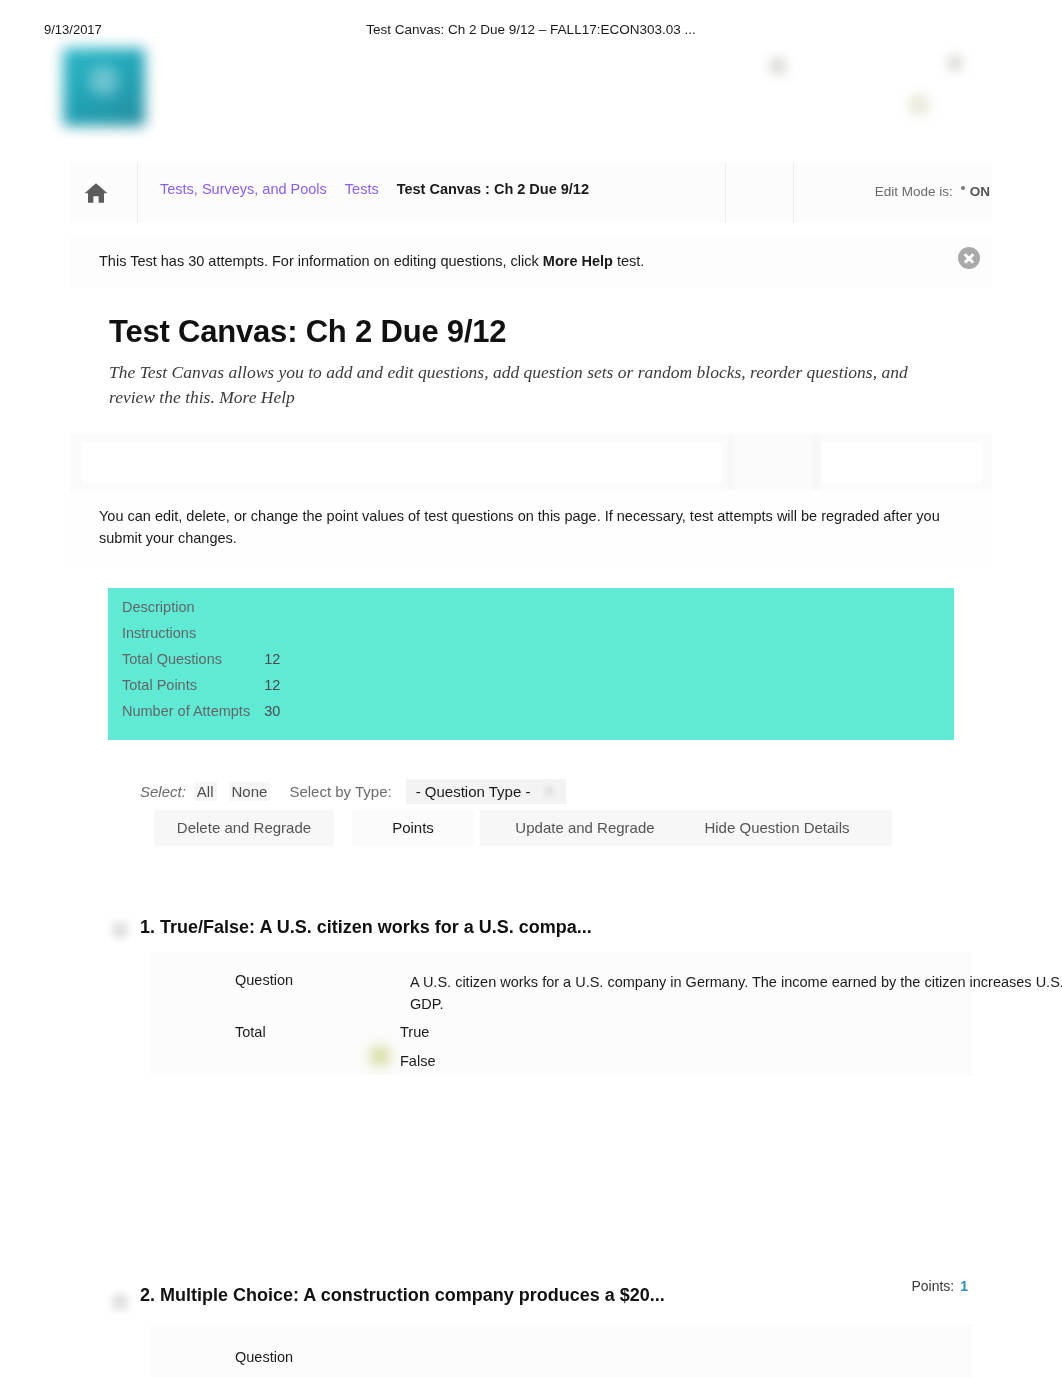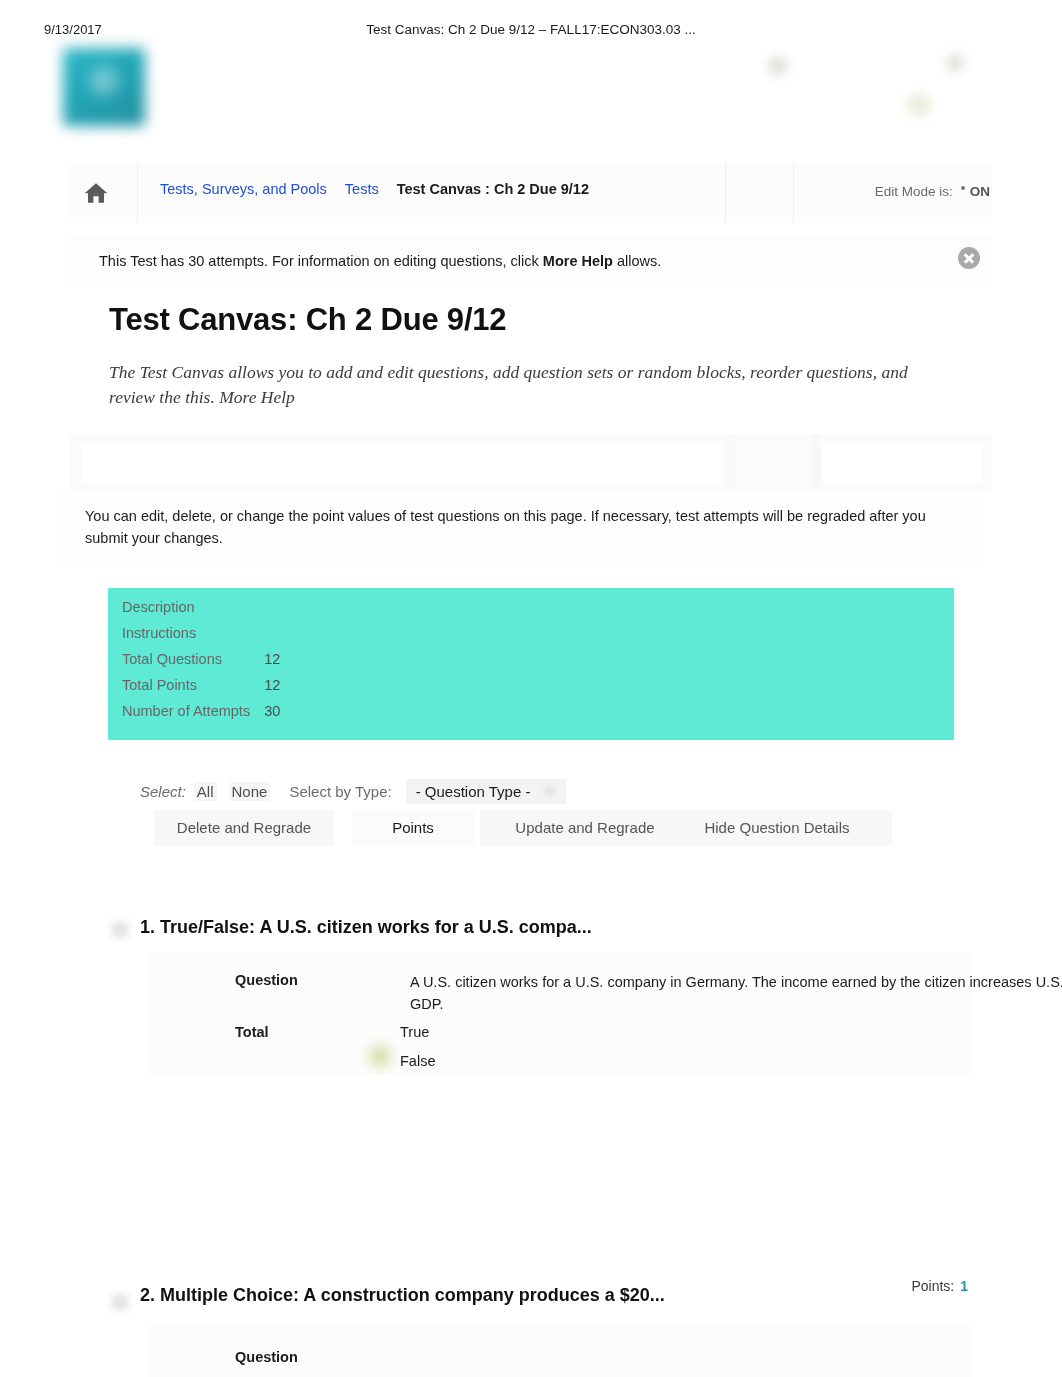--- a/index.html
+++ b/index.html
@@ -93,21 +93,21 @@
     width: 26px; height: 26px;
   }
   .crumbs {
     position: absolute;
     left: 160px; top: 181px;
     display: flex;
     align-items: center;
     gap: 18px;
     font-size: 14.5px;
   }
-  .crumb-link { color: #1d4ed8; white-space: nowrap; }
+  .crumb-link { color: #8b5cf6; white-space: nowrap; }
   .crumb-current { color: #1b1b1b; font-weight: bold; white-space: nowrap; }
 
   .edit-mode {
     position: absolute;
     right: 72px; top: 184px;
     font-size: 13.5px;
     color: #6a6a6a;
     display: flex;
     align-items: center;
     gap: 8px;
@@ -162,21 +162,21 @@
 
   
   .title-panel {
     position: absolute;
     left: 70px; top: 288px;
     width: 922px; height: 142px;
     background: #ffffff;
   }
   .page-title {
     position: absolute;
-    left: 39px; top: 14px;
+    left: 39px; top: 26px;
     font-size: 31px;
     font-weight: bold;
     color: #111;
     letter-spacing: -.2px;
     white-space: nowrap;
   }
   .page-desc {
     position: absolute;
     left: 39px; top: 72px;
     width: 840px;
@@ -206,21 +206,21 @@
   .strip-block {
     position: absolute;
     background: #fafafa;
   }
   .strip-block.b1 { left: 12px; top: 9px; width: 640px; height: 40px; background:#ffffff; }
   .strip-block.b2 { left: 752px; top: 9px; width: 160px; height: 40px; background:#ffffff; }
 
   
   .instruction {
     position: absolute;
-    left: 56px; top: 491px;
+    left: 70px; top: 491px;
     width: 922px; height: 77px;
     background: #fefefe;
   }
   .instruction-text {
     position: absolute;
     left: 29px; top: 14px;
     width: 858px;
     font-size: 14.5px;
     line-height: 22px;
     color: #1b1b1b;
@@ -341,21 +341,21 @@
   }
   .q-points .pv { color: #2b90b5; font-weight: bold; margin-left: 6px; }
 
   .q-detail {
     position: absolute;
     background: #fcfcfc;
   }
   .q-row-label {
     position: absolute;
     font-size: 14.5px;
-    font-weight: bold;
+    font-weight: normal;
     color: #1b1b1b;
   }
   .q-row-text {
     position: absolute;
     font-size: 14.5px;
     line-height: 22px;
     color: #1b1b1b;
   }
   .ans-option {
     position: absolute;
@@ -410,21 +410,21 @@
   <span class="crumb-current">Test Canvas : Ch 2 Due 9/12</span>
 </div>
 
 <div class="edit-mode">
   <span>Edit Mode is:</span>
   <span class="edit-mode-state">ON</span>
 </div>
 
 <div class="notice">
   <div class="notice-text">
-    <span>This Test has 30 attempts. For information on editing questions, click </span><b>More Help</b><span> allows.</span>
+    <span>This Test has 30 attempts. For information on editing questions, click </span><b>More Help</b><span> test.</span>
   </div>
   <div class="notice-close"></div>
 </div>
 
 <div class="title-panel">
   <div class="page-title">Test Canvas: Ch 2 Due 9/12</div>
   <div class="page-desc">The Test Canvas allows you to add and edit questions, add question sets or random blocks, reorder questions, and review the this. More Help</div>
 </div>
 
 <div class="action-strip">

